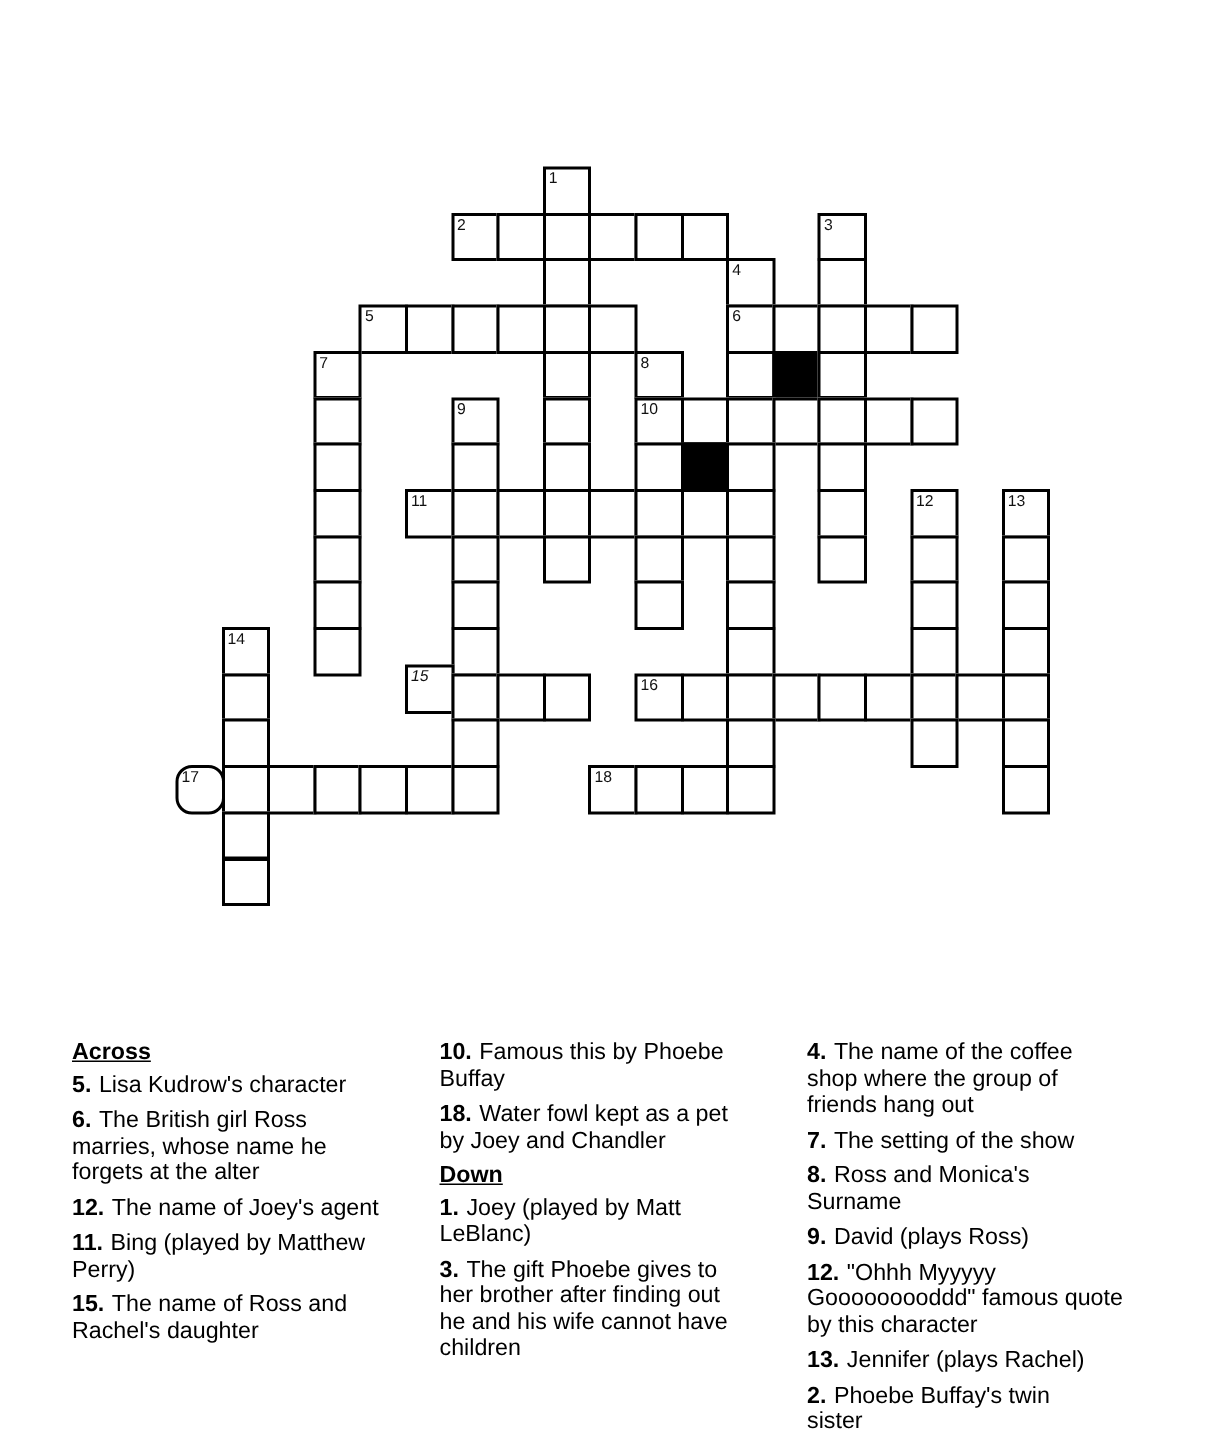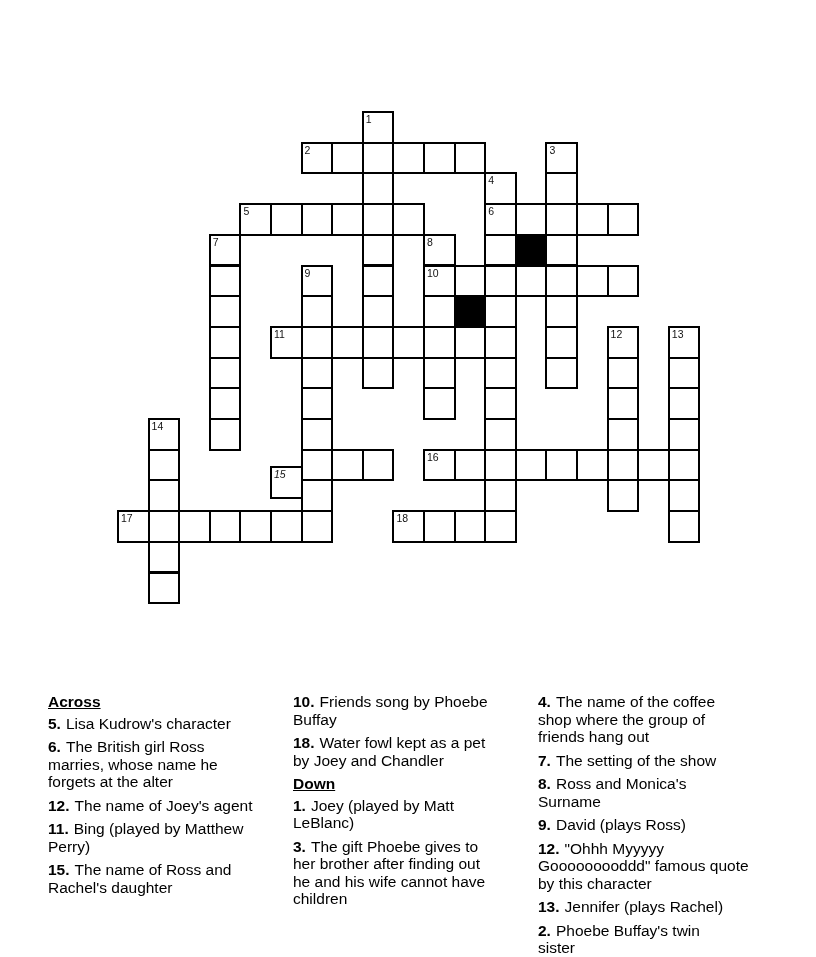--- a/index.html
+++ b/index.html
@@ -180,21 +180,21 @@
       <div class="cell" style="left: 550.8px; top: 276.3px;"></div>
       <div class="cell" style="left: 30.6px; top: 307px;">
         <span class="cell-num">14</span>
       </div>
       <div class="cell" style="left: 91.8px; top: 307px;"></div>
       <div class="cell" style="left: 183.6px; top: 307px;"></div>
       <div class="cell" style="left: 367.2px; top: 307px;"></div>
       <div class="cell" style="left: 489.6px; top: 307px;"></div>
       <div class="cell" style="left: 550.8px; top: 307px;"></div>
       <div class="cell" style="left: 30.6px; top: 337.7px;"></div>
-      <div class="cell" style="left: 153px; top: 355px; font-style: italic;">
+      <div class="cell" style="left: 153px; top: 332px; font-style: italic;">
         <span class="cell-num">15</span>
       </div>
       <div class="cell" style="left: 183.6px; top: 337.7px;"></div>
       <div class="cell" style="left: 214.2px; top: 337.7px;"></div>
       <div class="cell" style="left: 244.8px; top: 337.7px;"></div>
       <div class="cell" style="left: 306px; top: 337.7px;">
         <span class="cell-num">16</span>
       </div>
       <div class="cell" style="left: 336.6px; top: 337.7px;"></div>
       <div class="cell" style="left: 367.2px; top: 337.7px;"></div>
@@ -202,21 +202,21 @@
       <div class="cell" style="left: 428.4px; top: 337.7px;"></div>
       <div class="cell" style="left: 459px; top: 337.7px;"></div>
       <div class="cell" style="left: 489.6px; top: 337.7px;"></div>
       <div class="cell" style="left: 520.2px; top: 337.7px;"></div>
       <div class="cell" style="left: 550.8px; top: 337.7px;"></div>
       <div class="cell" style="left: 30.6px; top: 368.4px;"></div>
       <div class="cell" style="left: 183.6px; top: 368.4px;"></div>
       <div class="cell" style="left: 367.2px; top: 368.4px;"></div>
       <div class="cell" style="left: 489.6px; top: 368.4px;"></div>
       <div class="cell" style="left: 550.8px; top: 368.4px;"></div>
-      <div class="cell" style="left: 0px; top: 399.1px;">
+      <div class="cell" style="left: 0px; top: 399.1px; border-radius: 11px;">
         <span class="cell-num">17</span>
       </div>
       <div class="cell" style="left: 30.6px; top: 399.1px;"></div>
       <div class="cell" style="left: 61.2px; top: 399.1px;"></div>
       <div class="cell" style="left: 91.8px; top: 399.1px;"></div>
       <div class="cell" style="left: 122.4px; top: 399.1px;"></div>
       <div class="cell" style="left: 153px; top: 399.1px;"></div>
       <div class="cell" style="left: 183.6px; top: 399.1px;"></div>
       <div class="cell" style="left: 275.4px; top: 399.1px;">
         <span class="cell-num">18</span>
@@ -235,21 +235,21 @@
         <div class="clue-item"><span class="clue-num">6.</span><span class="clue-text">The British girl Ross
 marries, whose name he
 forgets at the alter</span></div>
         <div class="clue-item"><span class="clue-num">12.</span><span class="clue-text">The name of Joey's agent</span></div>
         <div class="clue-item"><span class="clue-num">11.</span><span class="clue-text">Bing (played by Matthew
 Perry)</span></div>
         <div class="clue-item"><span class="clue-num">15.</span><span class="clue-text">The name of Ross and
 Rachel's daughter</span></div>
       </div>
     <div class="clue-col">
-        <div class="clue-item"><span class="clue-num">10.</span><span class="clue-text">Friends song by Phoebe
+        <div class="clue-item"><span class="clue-num">10.</span><span class="clue-text">Famous this by Phoebe
 Buffay</span></div>
         <div class="clue-item"><span class="clue-num">18.</span><span class="clue-text">Water fowl kept as a pet
 by Joey and Chandler</span></div>
         <div class="clue-header">Down</div>
         <div class="clue-item"><span class="clue-num">1.</span><span class="clue-text">Joey (played by Matt
 LeBlanc)</span></div>
         <div class="clue-item"><span class="clue-num">3.</span><span class="clue-text">The gift Phoebe gives to
 her brother after finding out
 he and his wife cannot have
 children</span></div>

